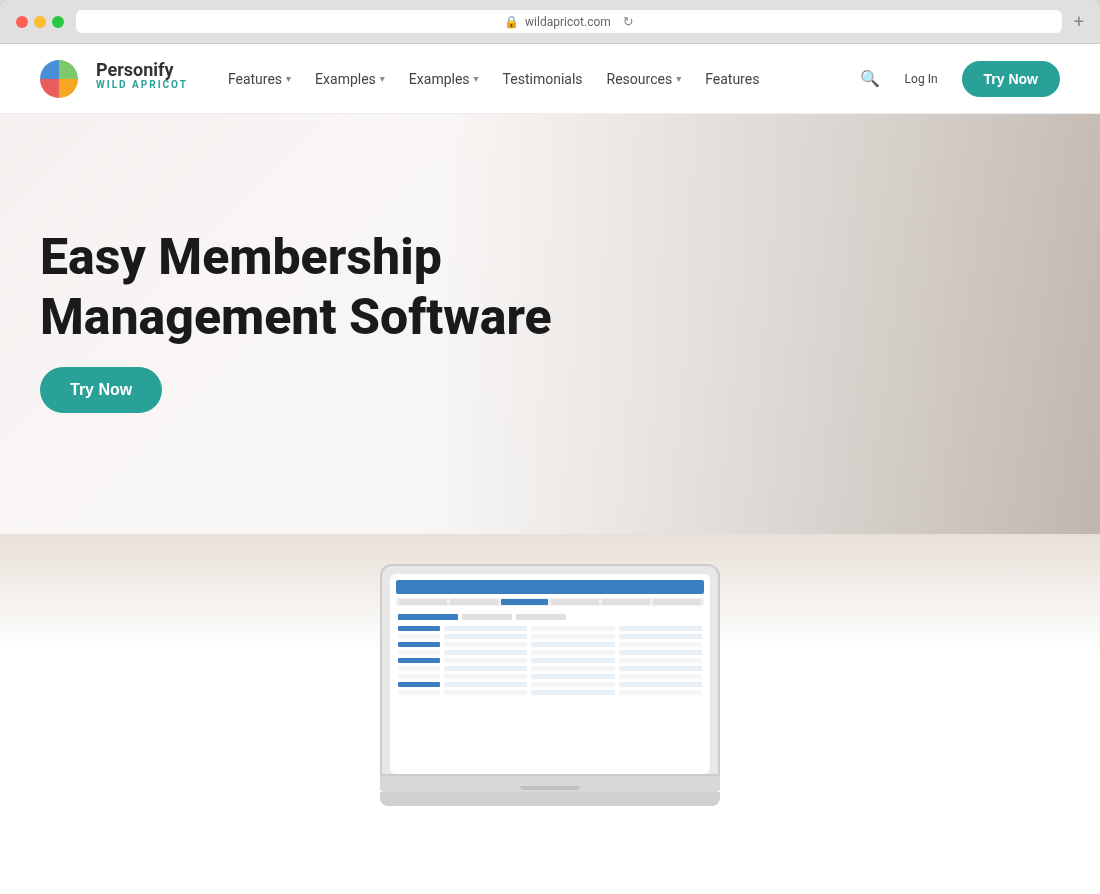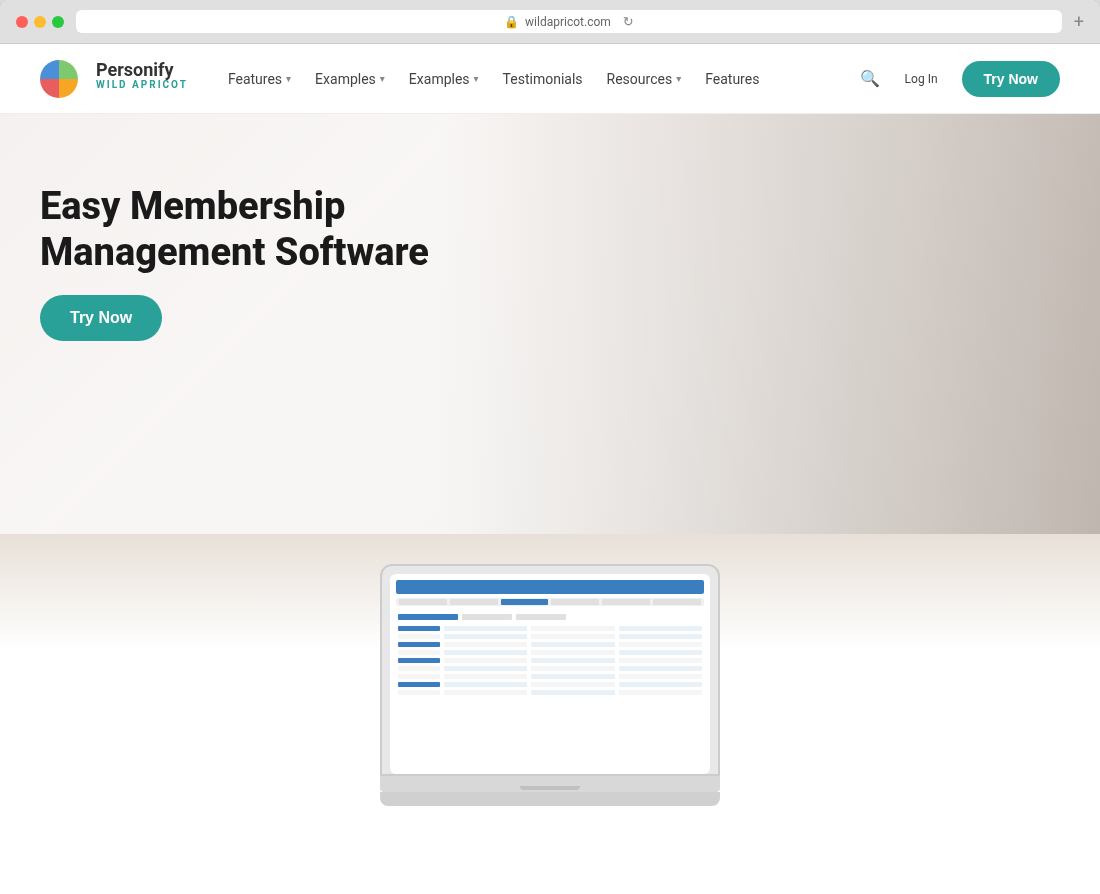--- a/index.html
+++ b/index.html
@@ -37,21 +37,21 @@
     .search-icon-nav { color: #555; font-size: 16px; cursor: pointer; }
     .login-btn { font-size: 12px; color: #444; cursor: pointer; padding: 6px 12px; }
     .try-btn { background: #2aa198; color: white; border: none; border-radius: 24px; padding: 10px 22px; font-size: 14px; font-weight: 600; cursor: pointer; }
 
     
     .hero { position: relative; min-height: 420px; overflow: hidden; background: #c8b8b0; }
     .hero-bg { position: absolute; inset: 0; background: linear-gradient(to right, rgba(255,255,255,0.85) 40%, rgba(200,190,185,0.4) 100%); z-index: 1; }
     .hero-bg-image { position: absolute; inset: 0; background: linear-gradient(135deg, #b8a098 0%, #d4c4bc 30%, #c8c0b8 60%, #b8b0a8 100%); }
 
     .hero-content { position: relative; z-index: 2; padding: 70px 40px 80px; max-width: 600px; }
-    .hero-title { font-size: 38px; font-weight: 800; color: #1a1a1a; line-height: 1.2; margin-bottom: 20px; }
+    .hero-title { font-size: 50px; font-weight: 800; color: #1a1a1a; line-height: 1.2; margin-bottom: 20px; margin-top: 43px; }
     .hero-subtitle { font-size: 16px; color: #444; line-height: 1.6; margin-bottom: 35px; max-width: 420px; }
     .hero-try-btn { background: #2aa198; color: white; border: none; border-radius: 28px; padding: 14px 30px; font-size: 16px; font-weight: 600; cursor: pointer; }
     .laptop-wrapper { width: 340px; }
     .laptop-screen-outer { background: #e8e8e8; border-radius: 12px 12px 0 0; padding: 8px 8px 0; border: 2px solid #ccc; }
     .laptop-screen-inner { background: white; border-radius: 6px; overflow: hidden; height: 200px; }
     .laptop-screen-content { padding: 6px; }
     .laptop-header-bar { height: 14px; background: #3a7ebf; border-radius: 2px; margin-bottom: 4px; }
     .laptop-nav-bar { height: 8px; background: #f0f0f0; border-radius: 2px; margin-bottom: 6px; display: flex; gap: 3px; padding: 1px 3px; }
     .laptop-nav-tab { height: 6px; background: #e0e0e0; border-radius: 1px; flex: 1; }
     .laptop-nav-tab.active { background: #3a7ebf; }

